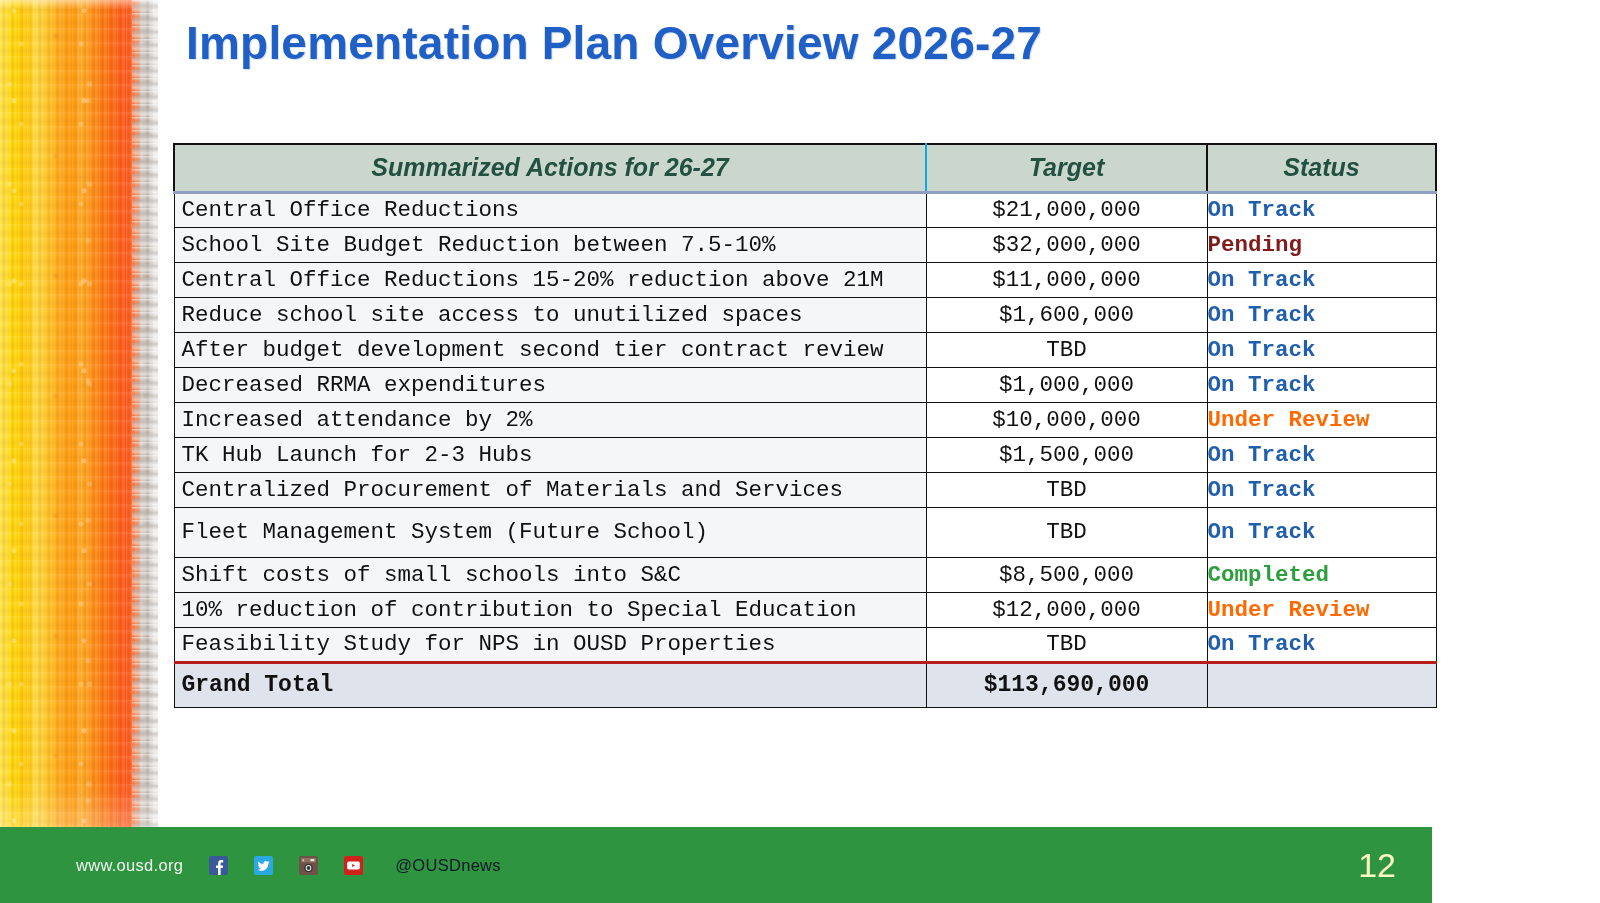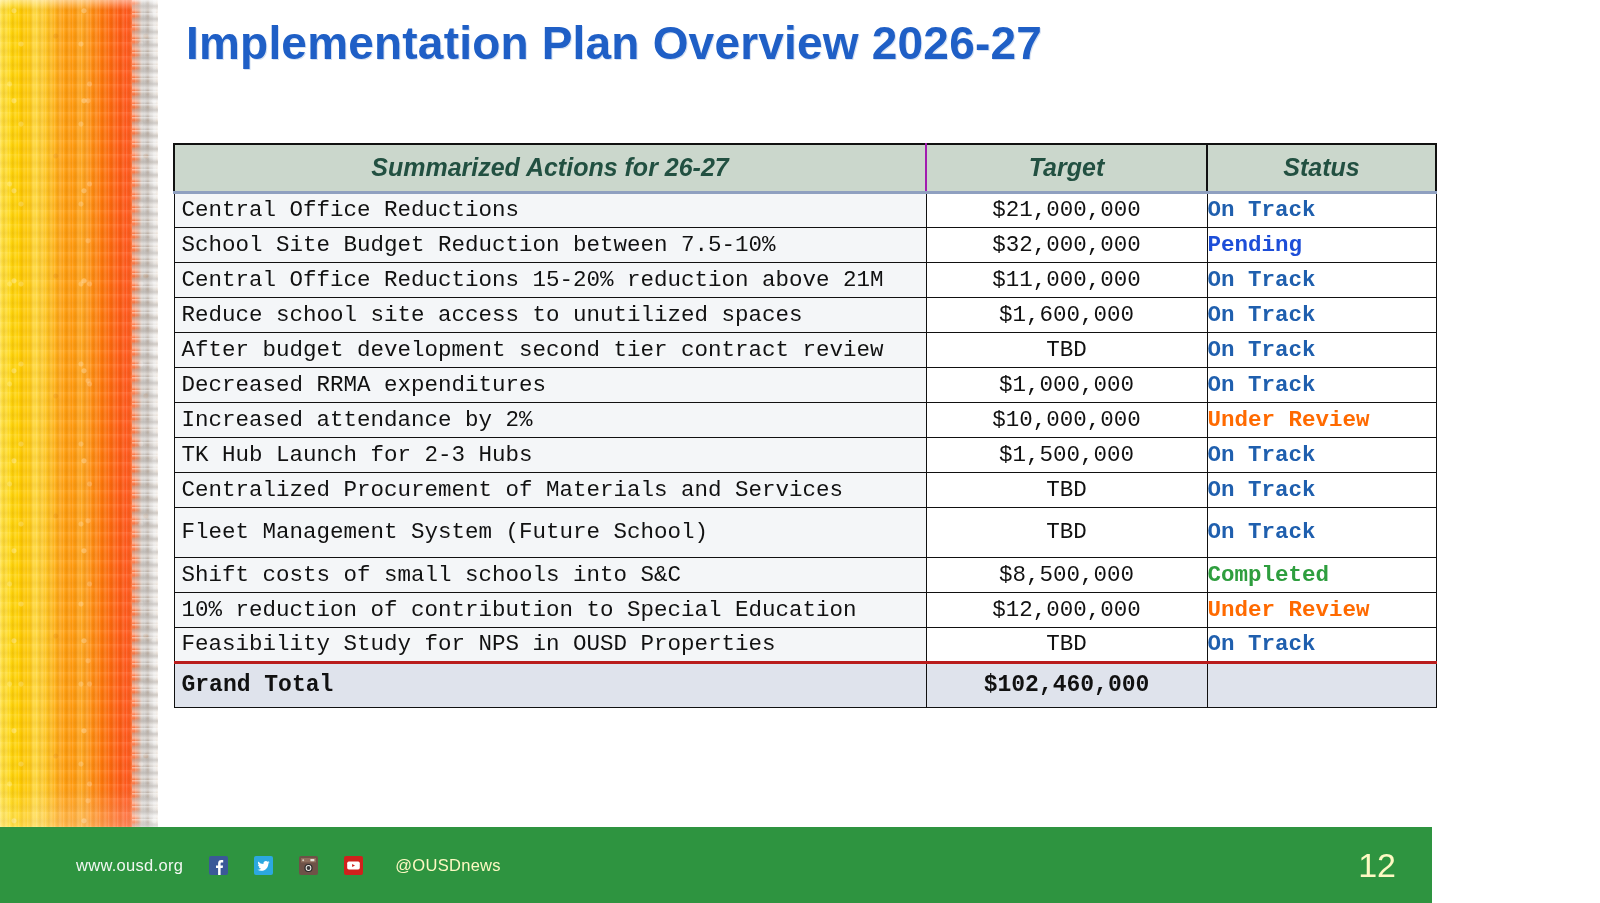--- a/index.html
+++ b/index.html
@@ -81,21 +81,21 @@
     color:#225041;
     font-style:italic;font-weight:bold;
     font-size:25px;
     height:48px;
     text-align:center;
     border:2px solid #111;
     border-bottom:3px solid #8FA0C0;
     padding:0 6px;
     box-sizing:border-box;
   }
-  thead th.h-action{border-right:2px solid #a21caf;}
+  thead th.h-action{border-right:2px solid #0ea5e9;}
 
   tbody td{
     border:1.5px solid #111;
     height:35px;
     box-sizing:border-box;
     font-size:22.5px;
     color:#111;
     padding:0 0 0 7px;
     background:#FFFFFF;
     vertical-align:middle;
@@ -128,21 +128,21 @@
   #footer-inner{
     position:absolute;left:76px;top:0;height:76px;
     display:flex;align-items:center;gap:0;
   }
   #url{color:#F2F7F2;font-size:16.5px;letter-spacing:.3px;}
   .social{
     width:19px;height:19px;margin-left:26px;border-radius:2px;
     display:inline-block;position:relative;flex:0 0 auto;
   }
   .social svg{display:block;}
-  #handle{color:#fef9c3;font-size:16.5px;margin-left:32px;letter-spacing:.3px;}
+  #handle{color:#0f172a;font-size:16.5px;margin-left:32px;letter-spacing:.3px;}
   #pagenum{
     position:absolute;right:36px;bottom:0;height:76px;
     display:flex;align-items:center;
     color:#fef9c3;font-size:34px;
   }
 </style>
 </head>
 <body>
 
 <div id="brush">
@@ -173,21 +173,21 @@
     </thead>
     <tbody id="tbody">
         <tr>
           <td class="action">Central Office Reductions</td>
           <td class="target">$21,000,000</td>
           <td class="status" style="color: rgb(31, 95, 174);">On Track</td>
         </tr>
         <tr>
           <td class="action">School Site Budget Reduction between 7.5-10%</td>
           <td class="target">$32,000,000</td>
-          <td class="status" style="color: #1d4ed8;">Pending</td>
+          <td class="status" style="color: #7f1d1d;">Pending</td>
         </tr>
         <tr>
           <td class="action">Central Office Reductions 15-20% reduction above 21M</td>
           <td class="target">$11,000,000</td>
           <td class="status" style="color: rgb(31, 95, 174);">On Track</td>
         </tr>
         <tr>
           <td class="action">Reduce school site access to unutilized spaces</td>
           <td class="target">$1,600,000</td>
           <td class="status" style="color: rgb(31, 95, 174);">On Track</td>
@@ -232,21 +232,21 @@
           <td class="target">$12,000,000</td>
           <td class="status" style="color: rgb(255, 106, 0);">Under Review</td>
         </tr>
         <tr>
           <td class="action">Feasibility Study for NPS in OUSD Properties</td>
           <td class="target">TBD</td>
           <td class="status" style="color: rgb(31, 95, 174);">On Track</td>
         </tr>
         <tr class="grand">
           <td class="action">Grand Total</td>
-          <td class="target">$102,460,000</td>
+          <td class="target">$113,690,000</td>
           <td class="status"></td>
         </tr>
       </tbody>
   </table>
 </div>
 
 <div id="footer">
   <div id="footer-inner">
     <span id="url">www.ousd.org</span>
 

